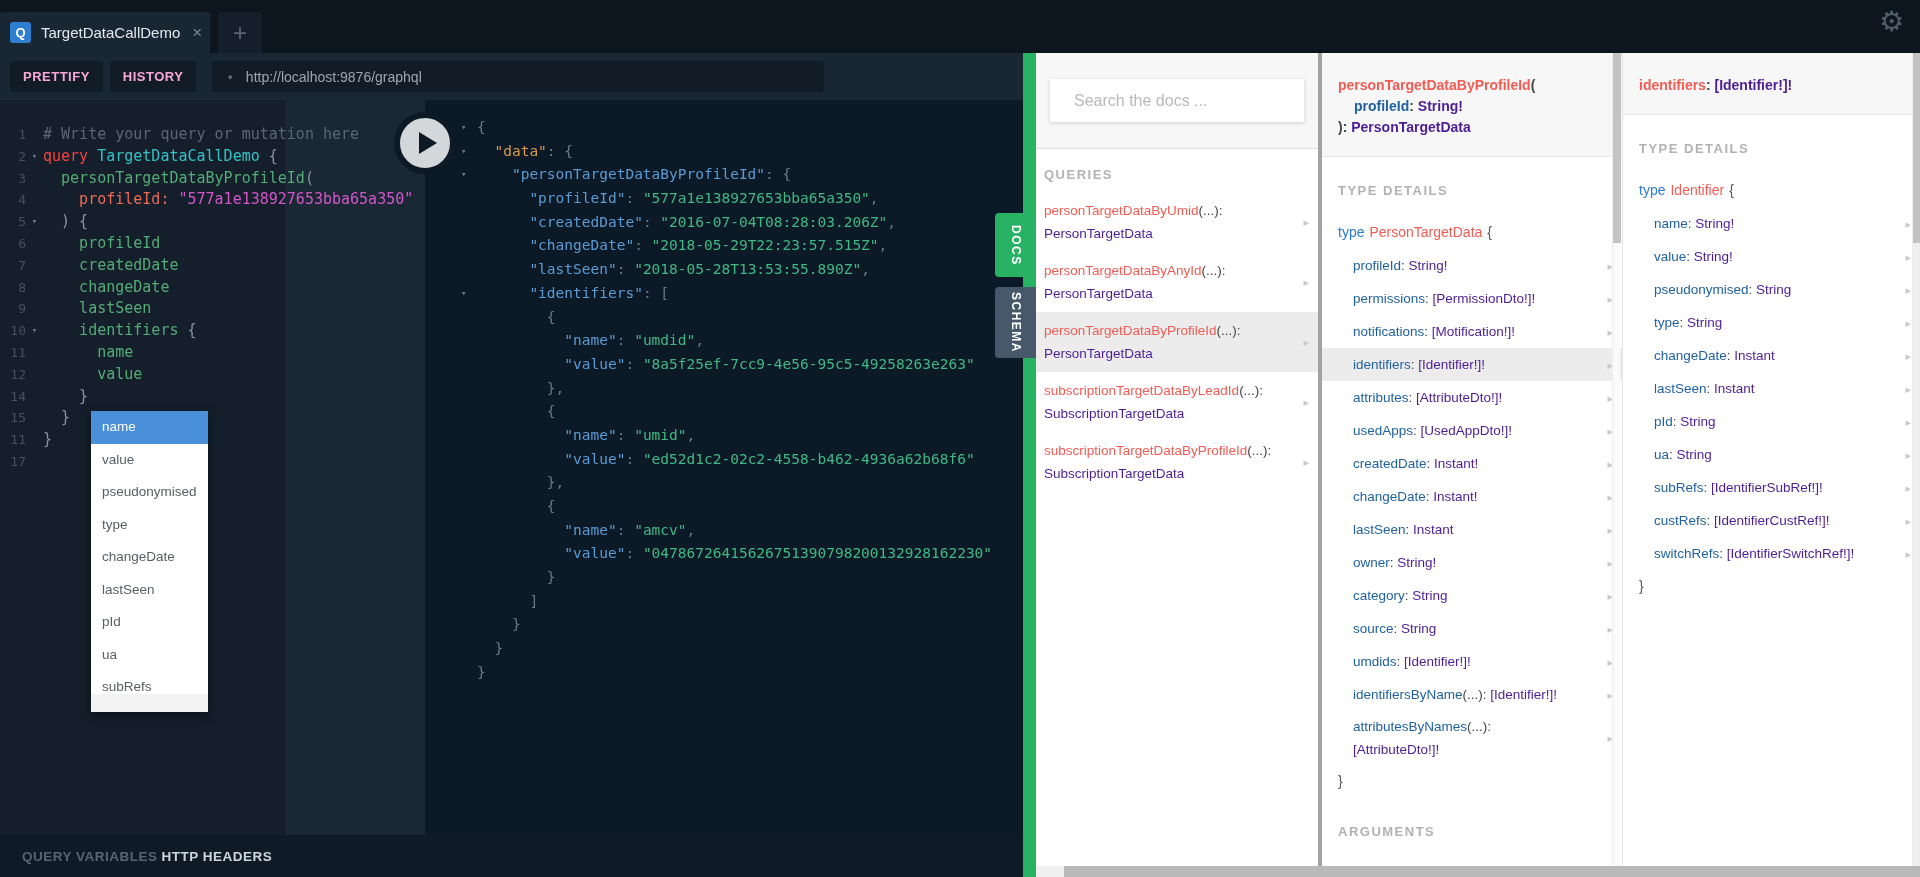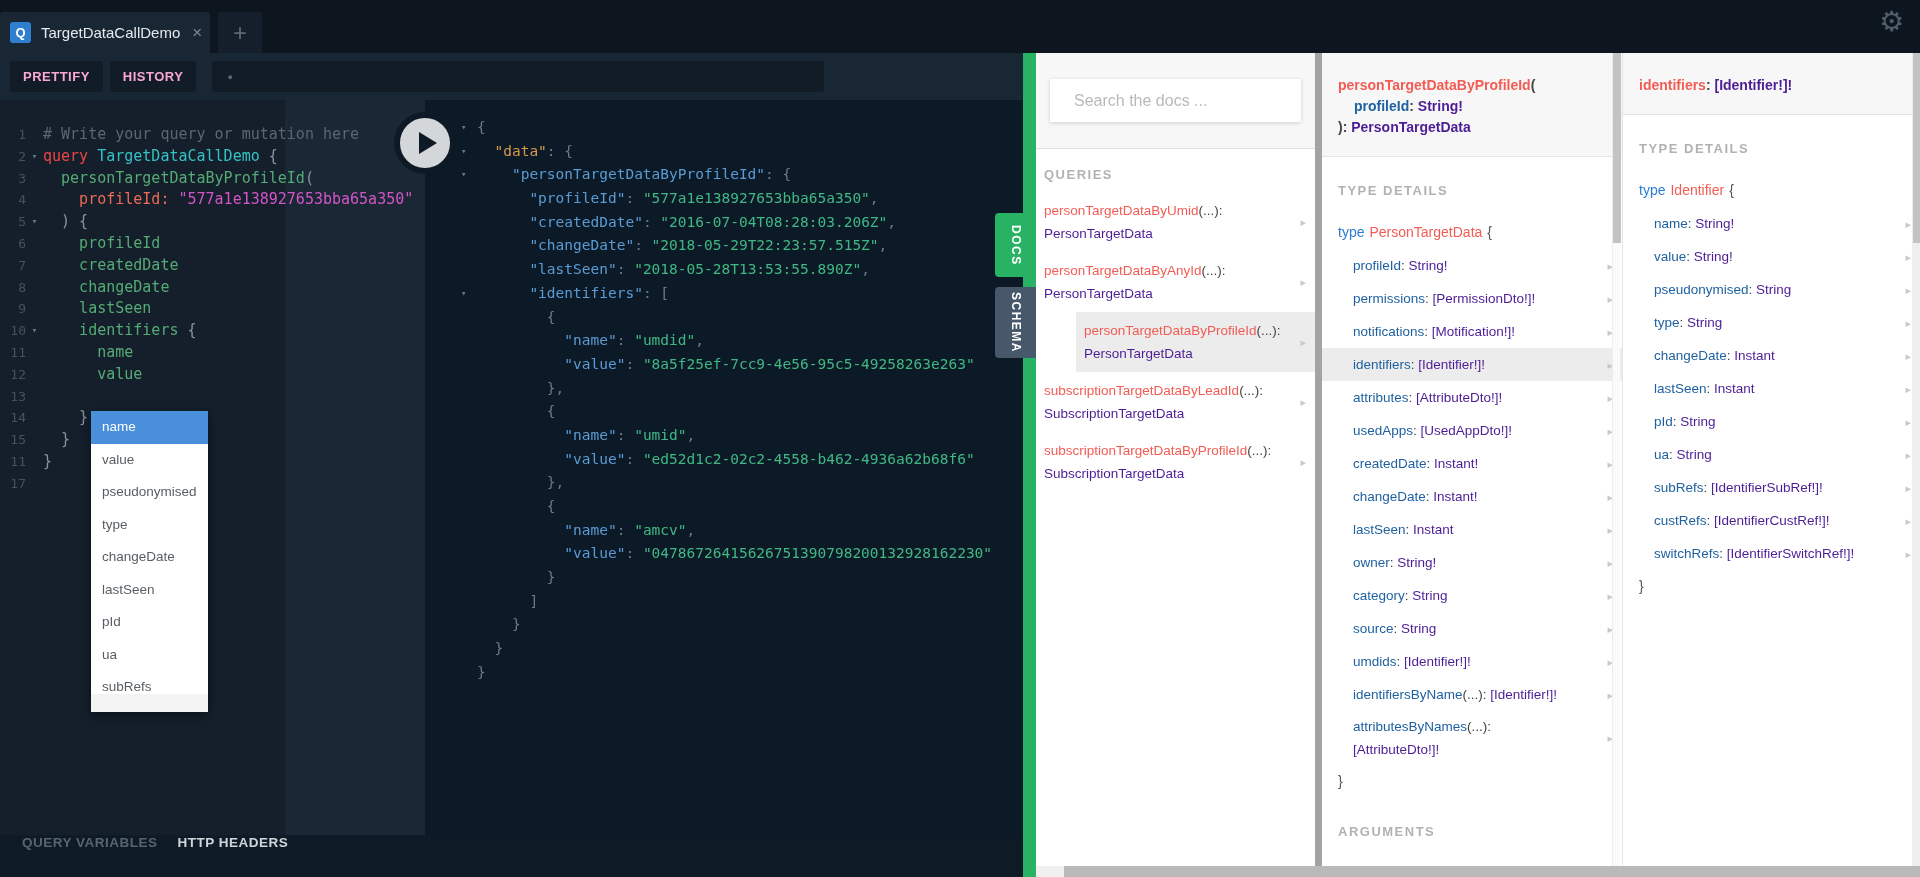--- a/index.html
+++ b/index.html
@@ -59,48 +59,48 @@
   
   #response-pane { position:absolute; left:425px; top:100px; width:598px; height:735px; background:#0c1a27; overflow:hidden; }
   #response-lines { padding-top:16px; }
   .rline { display:flex; height:23.7px; line-height:23.7px; font-family:"DejaVu Sans Mono",monospace;
            font-size:14.5px; white-space:pre; }
   .rfold { width:16px; margin-left:36px; color:#6f7c87; font-size:9px; flex:none; cursor:pointer; }
   .r-punc { color:#6b7a88; } .r-key { color:#5b9bd3; } .r-data { color:#d9984a; } .r-str { color:#41b883; }
 
   
   #bottombar { position:absolute; left:0; top:835px; width:1197px; height:42px; background:#0e1b26;
-               display:flex; align-items:flex-start; gap:20px; padding:0 22px; }
+               display:flex; align-items:center; gap:4px; padding:0 22px; }
   .bb-muted { color:#57656f; font-weight:bold; font-size:13.5px; letter-spacing:.5px; cursor:pointer; }
   .bb-bright { color:#cfd6db; font-weight:bold; font-size:13.5px; letter-spacing:.5px; cursor:pointer; }
 
   
   #green-strip { position:absolute; left:1023px; top:53px; width:13px; height:824px; background:#28b263; z-index:3; }
   .side-tab { position:absolute; left:995px; width:41px; display:flex; align-items:center; justify-content:center;
               border-radius:4px 0 0 4px; z-index:4; cursor:pointer; }
   #docs-tab { top:213px; height:64px; background:#28b263; }
   #schema-tab { top:287px; height:71px; background:#47586a; }
   .side-tab span { writing-mode:vertical-rl; color:#fff; font-weight:bold; font-size:12px; letter-spacing:1.5px; }
 
   .panel { position:absolute; top:53px; height:824px; background:#fff; overflow:hidden; }
-  #panel-queries { left:1036px; width:286px; border-right:7px solid #a3a3a3; }
+  #panel-queries { left:1036px; width:286px; border-right:4px solid #a3a3a3; }
   #panel-type    { left:1322px; width:300px; }
   #panel-field   { left:1622px; width:298px; border-left:1px solid #e4e4e4; }
 
   .search-section { background:#f7f7f7; border-bottom:1px solid #e1e1e1; padding:26px 14px; }
   #search-input { width:100%; height:43px; border:none; outline:none; background:#fff;
                   box-shadow:0 1px 4px rgba(0,0,0,.17); font-size:16px; color:#333; padding:0 24px; }
   #search-input::placeholder { color:#b9b9b9; }
 
   .sec-header { color:#b2b2b2; font-size:13px; font-weight:bold; letter-spacing:1.5px; }
   #panel-queries .sec-header { margin:18px 0 10px 8px; }
   #panel-type .sec-header, #panel-field .sec-header { margin:26px 0 0 16px; }
 
   .qrow { position:relative; padding:7px 26px 7px 8px; line-height:23px; font-size:13.5px; cursor:pointer; }
-  .qrow.selected { background:#ececec;margin-left:40px; }
+  .qrow.selected { background:#ececec; }
   .d-red { color:#f25c54; } .d-orange { color:#4c1d95; } .d-dark { color:#444; }
   .d-blue { color:#1f61a0; } .d-kw { color:#2b7bd3; }
   .chev { position:absolute; right:9px; top:50%; transform:translateY(-50%); color:#c9c9c9; font-size:11px; }
 
   .sig { background:#f7f7f7; border-bottom:1px solid #e5e5e5; padding:22px 16px 18px; font-weight:bold;
          font-size:14px; line-height:21px; }
   .sig .ind { padding-left:16px; }
   .typeline { margin-top:18px; padding-left:16px; font-size:14px; line-height:33px; height:33px; white-space:nowrap; }
   .typeline .d-kw { margin-right:5px; } .typeline .brace { margin-left:5px; color:#555; }
   .frow { position:relative; padding-left:31px; padding-right:26px; font-size:13.5px; line-height:33px;
@@ -128,39 +128,39 @@
   </div>
   <div id="new-tab">+</div>
   <div id="gear">⚙</div>
 </div>
 
 <div id="toolbar">
   <div class="tbtn">PRETTIFY</div>
   <div class="tbtn">HISTORY</div>
   <div id="endpoint-wrap">
     <span class="dot">●</span>
+    <input id="endpoint" value="http://localhost:9876/graphql" style="">
   </div>
 </div>
 
 <div id="editor-pane">
   <div class="inner-light"></div>
   <div id="editor-lines">
       <div class="eline"><span class="lnum">1</span><span class="lfold"></span><span class="ltext"><span class="t-comment"># Write your query or mutation here</span></span></div>
       <div class="eline"><span class="lnum">2</span><span class="lfold">▾</span><span class="ltext"><span class="t-kw">query </span><span class="t-op">TargetDataCallDemo </span><span class="t-punc">{</span></span></div>
       <div class="eline"><span class="lnum">3</span><span class="lfold"></span><span class="ltext"><span class="t-field">  personTargetDataByProfileId</span><span class="t-punc">(</span></span></div>
       <div class="eline"><span class="lnum">4</span><span class="lfold"></span><span class="ltext"><span class="t-attr">    profileId:</span><span class="t-str"> "577a1e138927653bba65a350"</span></span></div>
       <div class="eline"><span class="lnum">5</span><span class="lfold">▾</span><span class="ltext"><span class="t-punc">  ) {</span></span></div>
       <div class="eline"><span class="lnum">6</span><span class="lfold"></span><span class="ltext"><span class="t-field">    profileId</span></span></div>
       <div class="eline"><span class="lnum">7</span><span class="lfold"></span><span class="ltext"><span class="t-field">    createdDate</span></span></div>
       <div class="eline"><span class="lnum">8</span><span class="lfold"></span><span class="ltext"><span class="t-field">    changeDate</span></span></div>
       <div class="eline"><span class="lnum">9</span><span class="lfold"></span><span class="ltext"><span class="t-field">    lastSeen</span></span></div>
       <div class="eline"><span class="lnum">10</span><span class="lfold">▾</span><span class="ltext"><span class="t-field">    identifiers </span><span class="t-punc">{</span></span></div>
       <div class="eline"><span class="lnum">11</span><span class="lfold"></span><span class="ltext"><span class="t-field">      name</span></span></div>
       <div class="eline"><span class="lnum">12</span><span class="lfold"></span><span class="ltext"><span class="t-field">      value</span></span></div>
-      <div class="eline"><span class="lnum">13</span><span class="lfold"></span><span class="ltext"></span></div>
       <div class="eline"><span class="lnum">14</span><span class="lfold"></span><span class="ltext"><span class="t-punc">    }</span></span></div>
       <div class="eline"><span class="lnum">15</span><span class="lfold"></span><span class="ltext"><span class="t-punc">  }</span></span></div>
       <div class="eline"><span class="lnum">11</span><span class="lfold"></span><span class="ltext"><span class="t-punc">}</span></span></div>
       <div class="eline"><span class="lnum">17</span><span class="lfold"></span><span class="ltext"></span></div>
     </div>
 </div>
 
 <div id="autocomplete">
   <div class="ac-item selected">name</div>
     <div class="ac-item">value</div>

